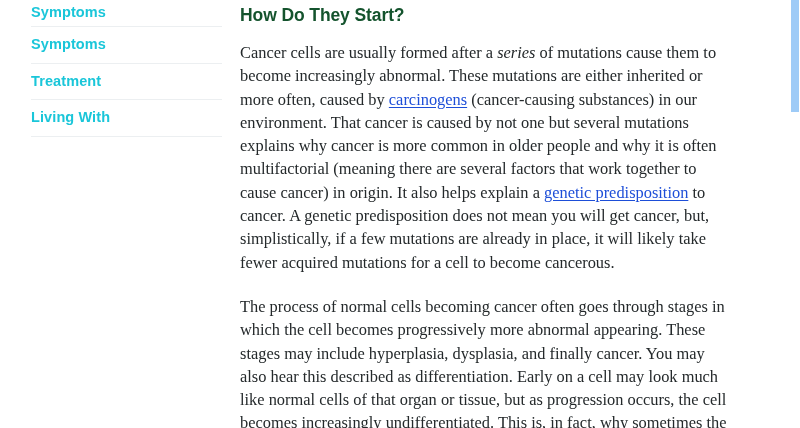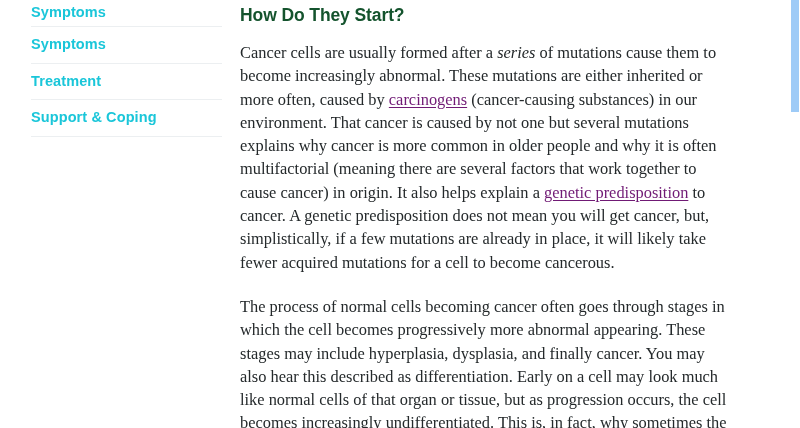--- a/index.html
+++ b/index.html
@@ -93,21 +93,21 @@
   }
   .body-par.first {
     margin-top: 15px;
   }
   .body-par + .body-par {
     margin-top: 21px;
   }
   .body-par em {
   }
   .inline-link {
-    color: #701a75;
+    color: #1d4ed8;
     text-decoration: underline;
     text-underline-offset: 1.5px;
   }
 
   
   .scrollbar-track {
     position: absolute;
     top: 0;
     right: 0;
     width: 14px;
@@ -135,21 +135,21 @@
     <li class="nav-item">
           <a class="nav-link">Symptoms</a>
         </li>
         <li class="nav-item">
           <a class="nav-link">Symptoms</a>
         </li>
         <li class="nav-item">
           <a class="nav-link">Treatment</a>
         </li>
         <li class="nav-item">
-          <a class="nav-link">Support &amp; Coping</a>
+          <a class="nav-link">Living With</a>
         </li>
       </ul>
   </nav>
 
   <main class="content">
     <h2 class="article-title">How Do They Start?</h2>
     <div id="article-body">
         <p class="body-par first"><span>Cancer cells are usually formed after a </span><em>series</em><span> of mutations cause them to become increasingly abnormal. These mutations are either inherited or more often, caused by </span><a class="inline-link">carcinogens</a><span> (cancer-causing substances) in our environment. That cancer is caused by not one but several mutations explains why cancer is more common in older people and why it is often multifactorial (meaning there are several factors that work together to cause cancer) in origin. It also helps explain a </span><a class="inline-link">genetic predisposition</a><span> to cancer. A genetic predisposition does not mean you will get cancer, but, simplistically, if a few mutations are already in place, it will likely take fewer acquired mutations for a cell to become cancerous.</span></p>
         <p class="body-par"><span>The process of normal cells becoming cancer often goes through stages in which the cell becomes progressively more abnormal appearing. These stages may include hyperplasia, dysplasia, and finally cancer. You may also hear this described as differentiation. Early on a cell may look much like normal cells of that organ or tissue, but as progression occurs, the cell becomes increasingly undifferentiated. This is, in fact, why sometimes the original source of cancer cannot be determined.</span></p>
       </div>

